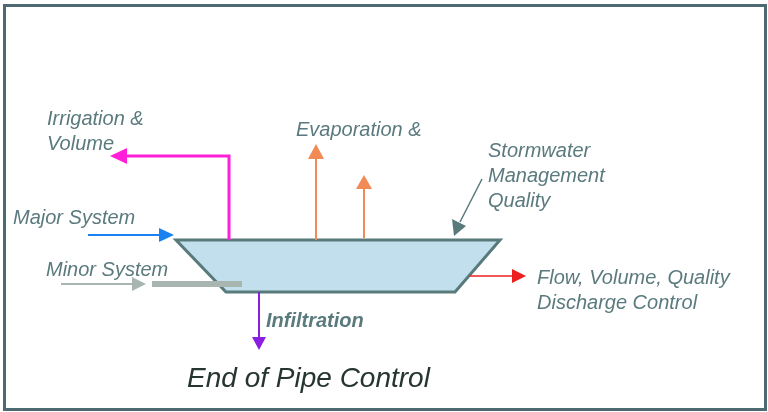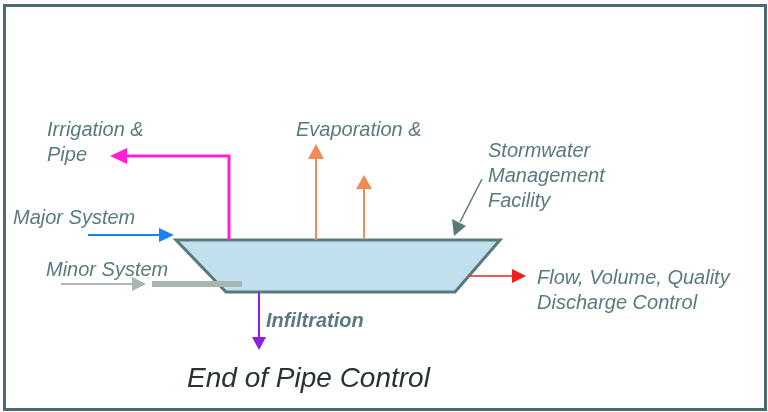--- a/index.html
+++ b/index.html
@@ -52,33 +52,33 @@
     <line x1="259" y1="292" x2="259" y2="338" stroke="#8a1fe0" stroke-width="2"></line>
     <polygon points="259,350 252,337 266,337" fill="#8a1fe0"></polygon>
   </g>
 
   <g>
     <line x1="470" y1="276" x2="512" y2="276" stroke="#ee1f1f" stroke-width="1.5"></line>
     <polygon points="526,276 512,269 512,283" fill="#ee1f1f"></polygon>
   </g>
 </svg>
 
-<div class="lbl" style="left:47px;top:117px;">
+<div class="lbl" style="left:47px;top:106px;">
   <div>Irrigation &amp;</div>
-  <div>Pipe</div>
+  <div>Volume</div>
 </div>
 
 <div class="lbl" style="left:296px;top:117px;text-align:left;">
   <div>Evaporation &amp;</div>
 </div>
 
 <div class="lbl" style="left:488px;top:138px;">
   <div>Stormwater</div>
   <div>Management</div>
-  <div>Facility</div>
+  <div>Quality</div>
 </div>
 
 <div class="lbl" style="left:13px;top:205px;">Major System</div>
 
 <div class="lbl" style="left:46px;top:257px;">Minor System</div>
 
 <div class="lbl" style="left:266px;top:308px;font-weight:bold;">Infiltration</div>
 
 <div class="lbl" style="left:537px;top:265px;">
   <div>Flow, Volume, Quality</div>

